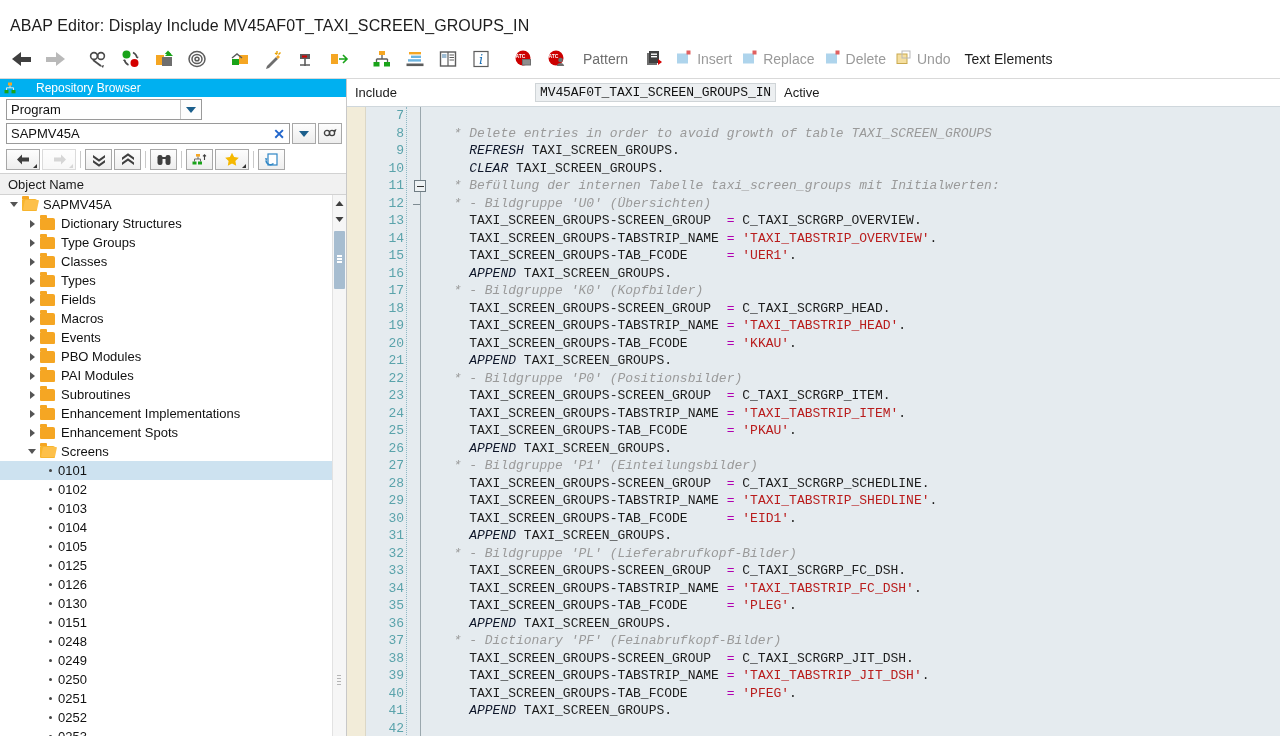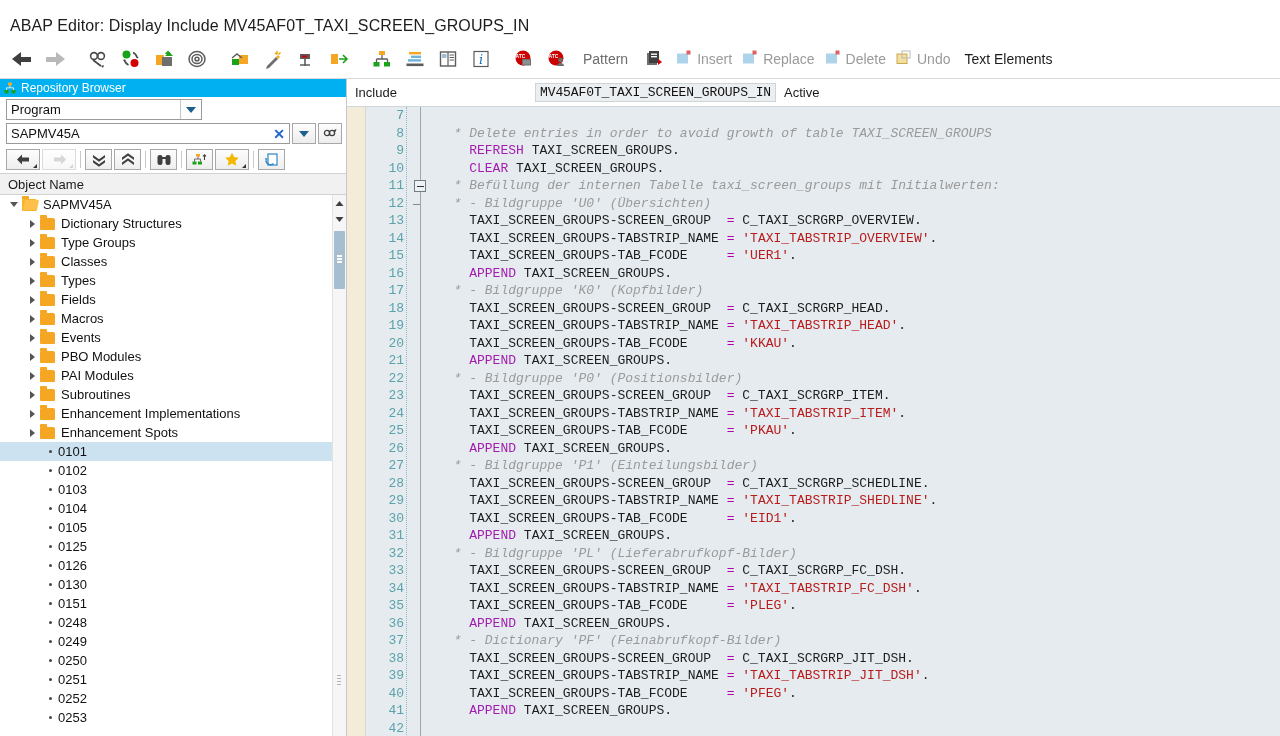--- a/index.html
+++ b/index.html
@@ -50,21 +50,21 @@
   .stem-l{left:9px;width:11px;background:#3f3f3f;}
   .stem-r{left:2px;width:11px;background:#b9b9b9;}
 
   
   .body-split{display:flex;height:668px;}
 
   
   .sidebar{width:346px;display:flex;flex-direction:column;background:#ffffff;
     border-right:1px solid #c8c8c8;position:relative;}
   .sb-title{
-    height:18px;background:#00b0f0;display:flex;align-items:center;gap:5px;
+    height:18px;background:#00b0f0;display:flex;align-items:center;gap:20px;
     padding:0 4px;color:#ffffff;font-size:12px;
   }
   .sb-row{padding:2px 4px 2px 6px;background:#ffffff;}
   .sb-select{
     width:196px;height:21px;border:1px solid #9a9a9a;background:#ffffff;
     display:flex;align-items:center;justify-content:space-between;font-size:13px;
     padding:0 0 0 4px;box-sizing:border-box;
   }
   .sb-select .cv{color:#111;}
   .sel-arrow{
@@ -151,21 +151,21 @@
     display:flex;align-items:center;justify-content:center;box-sizing:border-box;
   }
   .fold-box i{width:7px;height:1px;background:#333;display:block;}
   .fold-tick{position:absolute;left:3px;width:7px;height:1px;background:#7e8b92;}
   .codecol{
     flex:1;padding-left:8px;min-width:0;overflow:hidden;
     font-family:"Liberation Mono","DejaVu Sans Mono",monospace;font-size:13px;
   }
   .cl{height:17.5px;line-height:17.5px;white-space:pre;color:#1c1c1c;}
   .cm{color:#9a9a9a;font-style:italic;}
-  .kw{color:#a21caf;}
+  .kw{color:#0f172a;font-style:italic;}
   .str{color:#b91c1c;}
   .eq{color:#b000b0;}
   .ws{color:#1c1c1c;}
 
   .sb-title .ic-net{width:12px;height:12px;position:relative;flex:0 0 12px;}
 </style>
 </head>
 <body>
 
 <div id="app">
@@ -553,20 +553,27 @@
               </span>
               <span class="folder"></span>
               <span>Enhancement Implementations</span>
             </div>
             <div class="tnode" style="padding-left: 24px;">
               <span class="tw">
                 <i class="chev-r"></i>
               </span>
               <span class="folder"></span>
               <span>Enhancement Spots</span>
+            </div>
+            <div class="tnode" style="padding-left: 24px;">
+              <span class="tw">
+                <i class="chev-d"></i>
+              </span>
+              <span class="folder open"></span>
+              <span>Screens</span>
             </div>
             <div class="tnode sel" style="padding-left: 42px;">
               <span class="tw">
                 <i style="width:3px;height:3px;background:#444;display:block;border-radius:50%"></i>
               </span>
               <span>0101</span>
             </div>
             <div class="tnode" style="padding-left: 42px;">
               <span class="tw">
                 <i style="width:3px;height:3px;background:#444;display:block;border-radius:50%"></i>

